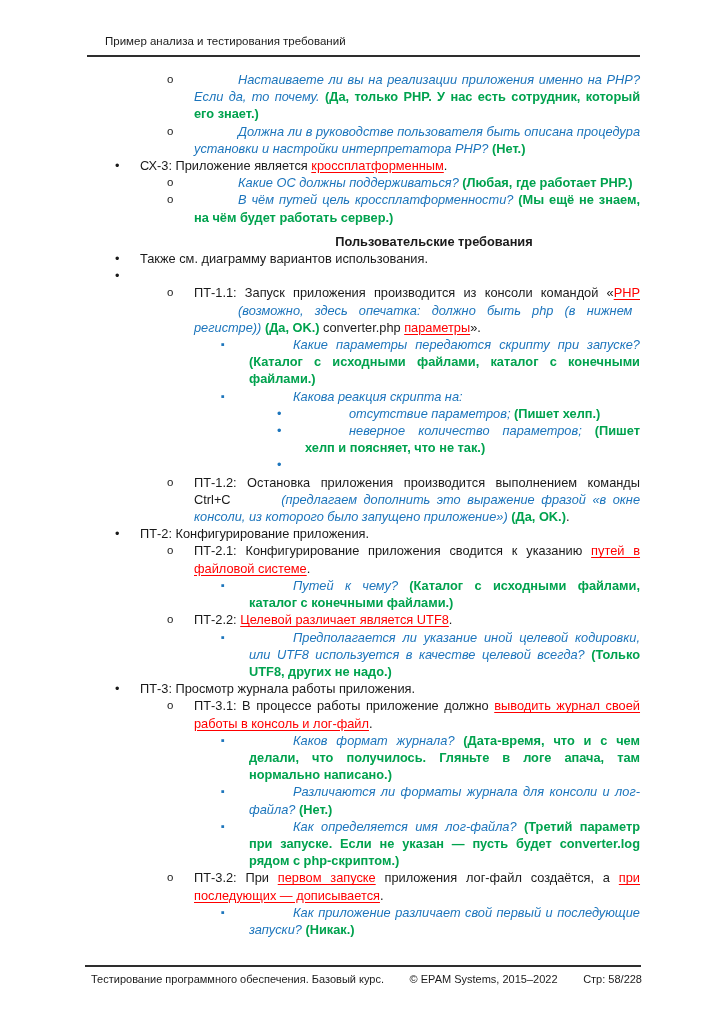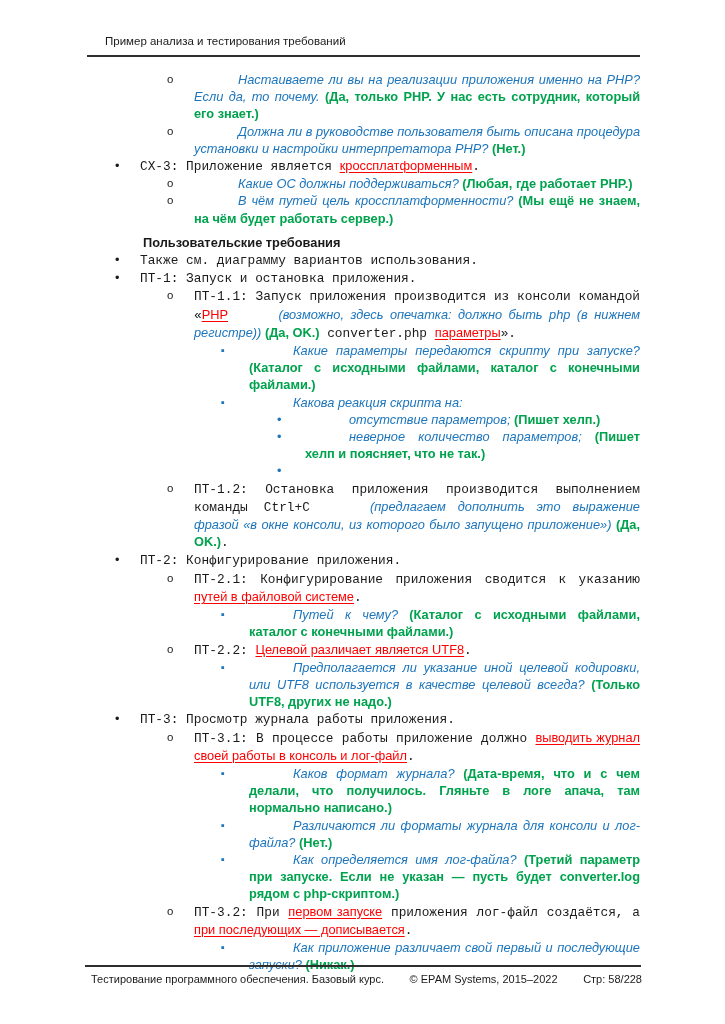--- a/index.html
+++ b/index.html
@@ -22,23 +22,23 @@
   .marker { flex:0 0 auto; }
   .text { flex:0 0 auto; text-align:justify; }
   .lvl1 { padding-left:115px; } .lvl1 .marker { width:25px; }
   .lvl2 { padding-left:167px; } .lvl2 .marker { width:27px; font-size:11.5px; }
   .lvl3 { padding-left:221px; } .lvl3 .marker { width:28px; font-size:11px; color:var(--blue,#1C75BC); }
   .lvl4 { padding-left:277px; } .lvl4 .marker { width:28px; color:var(--blue,#1C75BC); }
   .lvl1 .text { width:500px; }
   .lvl2 .text { width:446px; }
   .lvl3 .text { width:391px; }
   .lvl4 .text { width:335px; }
-  .heading { padding-left:143px; font-weight:700; margin-top:7px; }
+  .heading { padding-left:143px; font-weight:700; margin-top:7px;text-align:center; }
   
-  .s-n { color:#1a1a1a;font-family:Liberation Mono, monospace; }
+  .s-n { color:#1a1a1a; }
   .s-q { color:var(--blue,#1C75BC); font-style:italic;margin-left:44px; }
   .s-a { color:var(--green,#00A24E); font-weight:700; }
   .s-r { color:var(--red,#FF0000); text-decoration:underline; text-underline-offset:2px; }
 </style>
 </head>
 <body>
 
 <div class="page">
   <div class="header-title">Пример анализа и тестирования требований</div>
   <div class="header-rule"></div>
@@ -64,21 +64,20 @@
         <span class="marker">o</span>
         <div class="text"><span class="s-q">В чём путей цель кроссплатформенности? </span><span class="s-a">(Мы ещё не знаем, на чём будет работать сервер.)</span></div>
       </div>
       <div class="heading">Пользовательские требования</div>
       <div class="li lvl1">
         <span class="marker">•</span>
         <div class="text"><span class="s-n">Также см. диаграмму вариантов использования.</span></div>
       </div>
       <div class="li lvl1">
         <span class="marker">•</span>
-        <div class="text"><span class="s-n">ПТ-1: Запуск и остановка приложения.</span></div>
       </div>
       <div class="li lvl2">
         <span class="marker">o</span>
         <div class="text"><span class="s-n">ПТ-1.1: Запуск приложения производится из консоли командой «</span><span class="s-r">PHP</span><span class="s-q"> (возможно, здесь опечатка: должно быть php (в нижнем регистре)) </span><span class="s-a">(Да, OK.)</span><span class="s-n"> converter.php </span><span class="s-r">параметры</span><span class="s-n">».</span></div>
       </div>
       <div class="li lvl3">
         <span class="marker">▪</span>
         <div class="text"><span class="s-q">Какие параметры передаются скрипту при запуске? </span><span class="s-a">(Каталог с исходными файлами, каталог с конечными файлами.)</span></div>
       </div>
       <div class="li lvl3">

